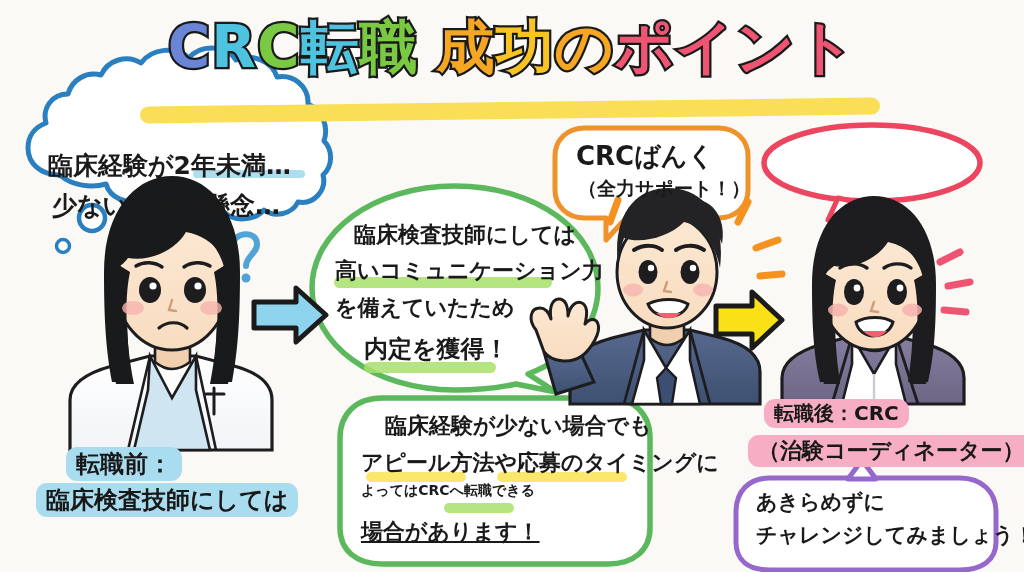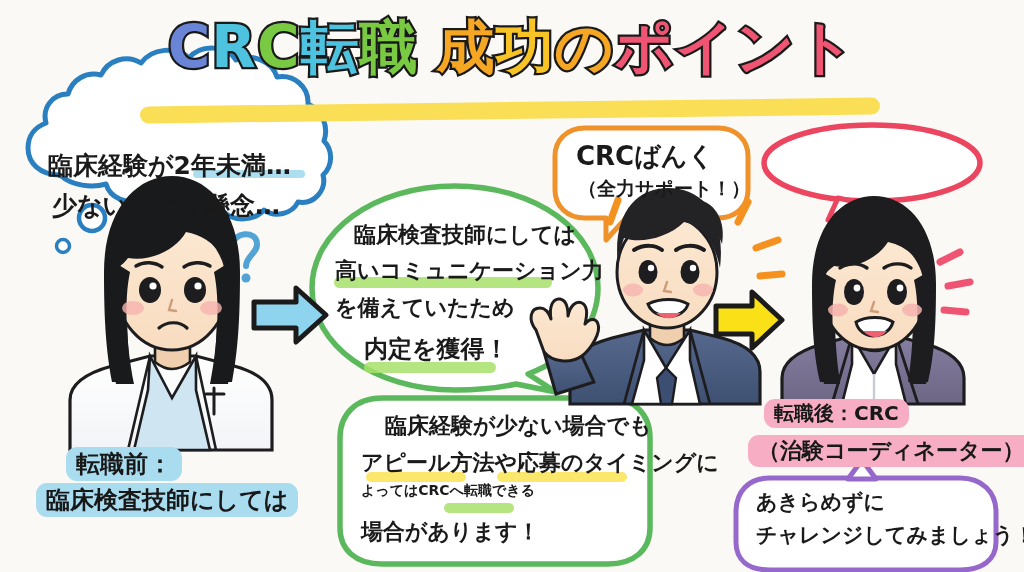--- a/index.html
+++ b/index.html
@@ -340,21 +340,21 @@
   <div class="bubble-text" style="left:52px; top:189px; font-size:25px;">少ないことが懸念…</div>
 
   <div class="bubble-text" style="left:354px; top:220px; font-size:22px;">臨床検査技師にしては</div>
   <div class="bubble-text" style="left:335px; top:256px; font-size:22px;">高いコミュニケーション力</div>
   <div class="bubble-text" style="left:335px; top:293px; font-size:22px;">を備えていたため</div>
   <div class="bubble-text" style="left:364px; top:333px; font-size:24px;">内定を獲得！</div>
 
   <div class="bubble-text" style="left:361px; top:411px; font-size:22px;padding-left:24px;">臨床経験が少ない場合でも</div>
   <div class="bubble-text" style="left:361px; top:448px; font-size:22px;">アピール方法や応募のタイミングに</div>
   <div class="bubble-text" style="left:361px; top:481px; font-size:14px;">よってはCRCへ転職できる</div>
-  <div class="bubble-text" style="left:361px; top:517px; font-size:22px;">場合があります！</div>
+  <div class="bubble-text" style="left:361px; top:517px; font-size:22px;text-decoration:underline;">場合があります！</div>
 
   <div class="bubble-text" style="left:576px; top:139px; font-size:26px;">CRCばんく</div>
   <div class="bubble-text" style="left:578px; top:176px; font-size:19px;">（全力サポート！）</div>
 
 
   <div class="bubble-text" style="left:756px; top:488px; font-size:21px;">あきらめずに</div>
   <div class="bubble-text" style="left:756px; top:521px; font-size:21px;">チャレンジしてみましょう！</div>
 
   <div class="chip-row chip-blue" style="left:54px; top:447px; font-size:24px;margin-left:12px;">
     <span>転職前：</span>

